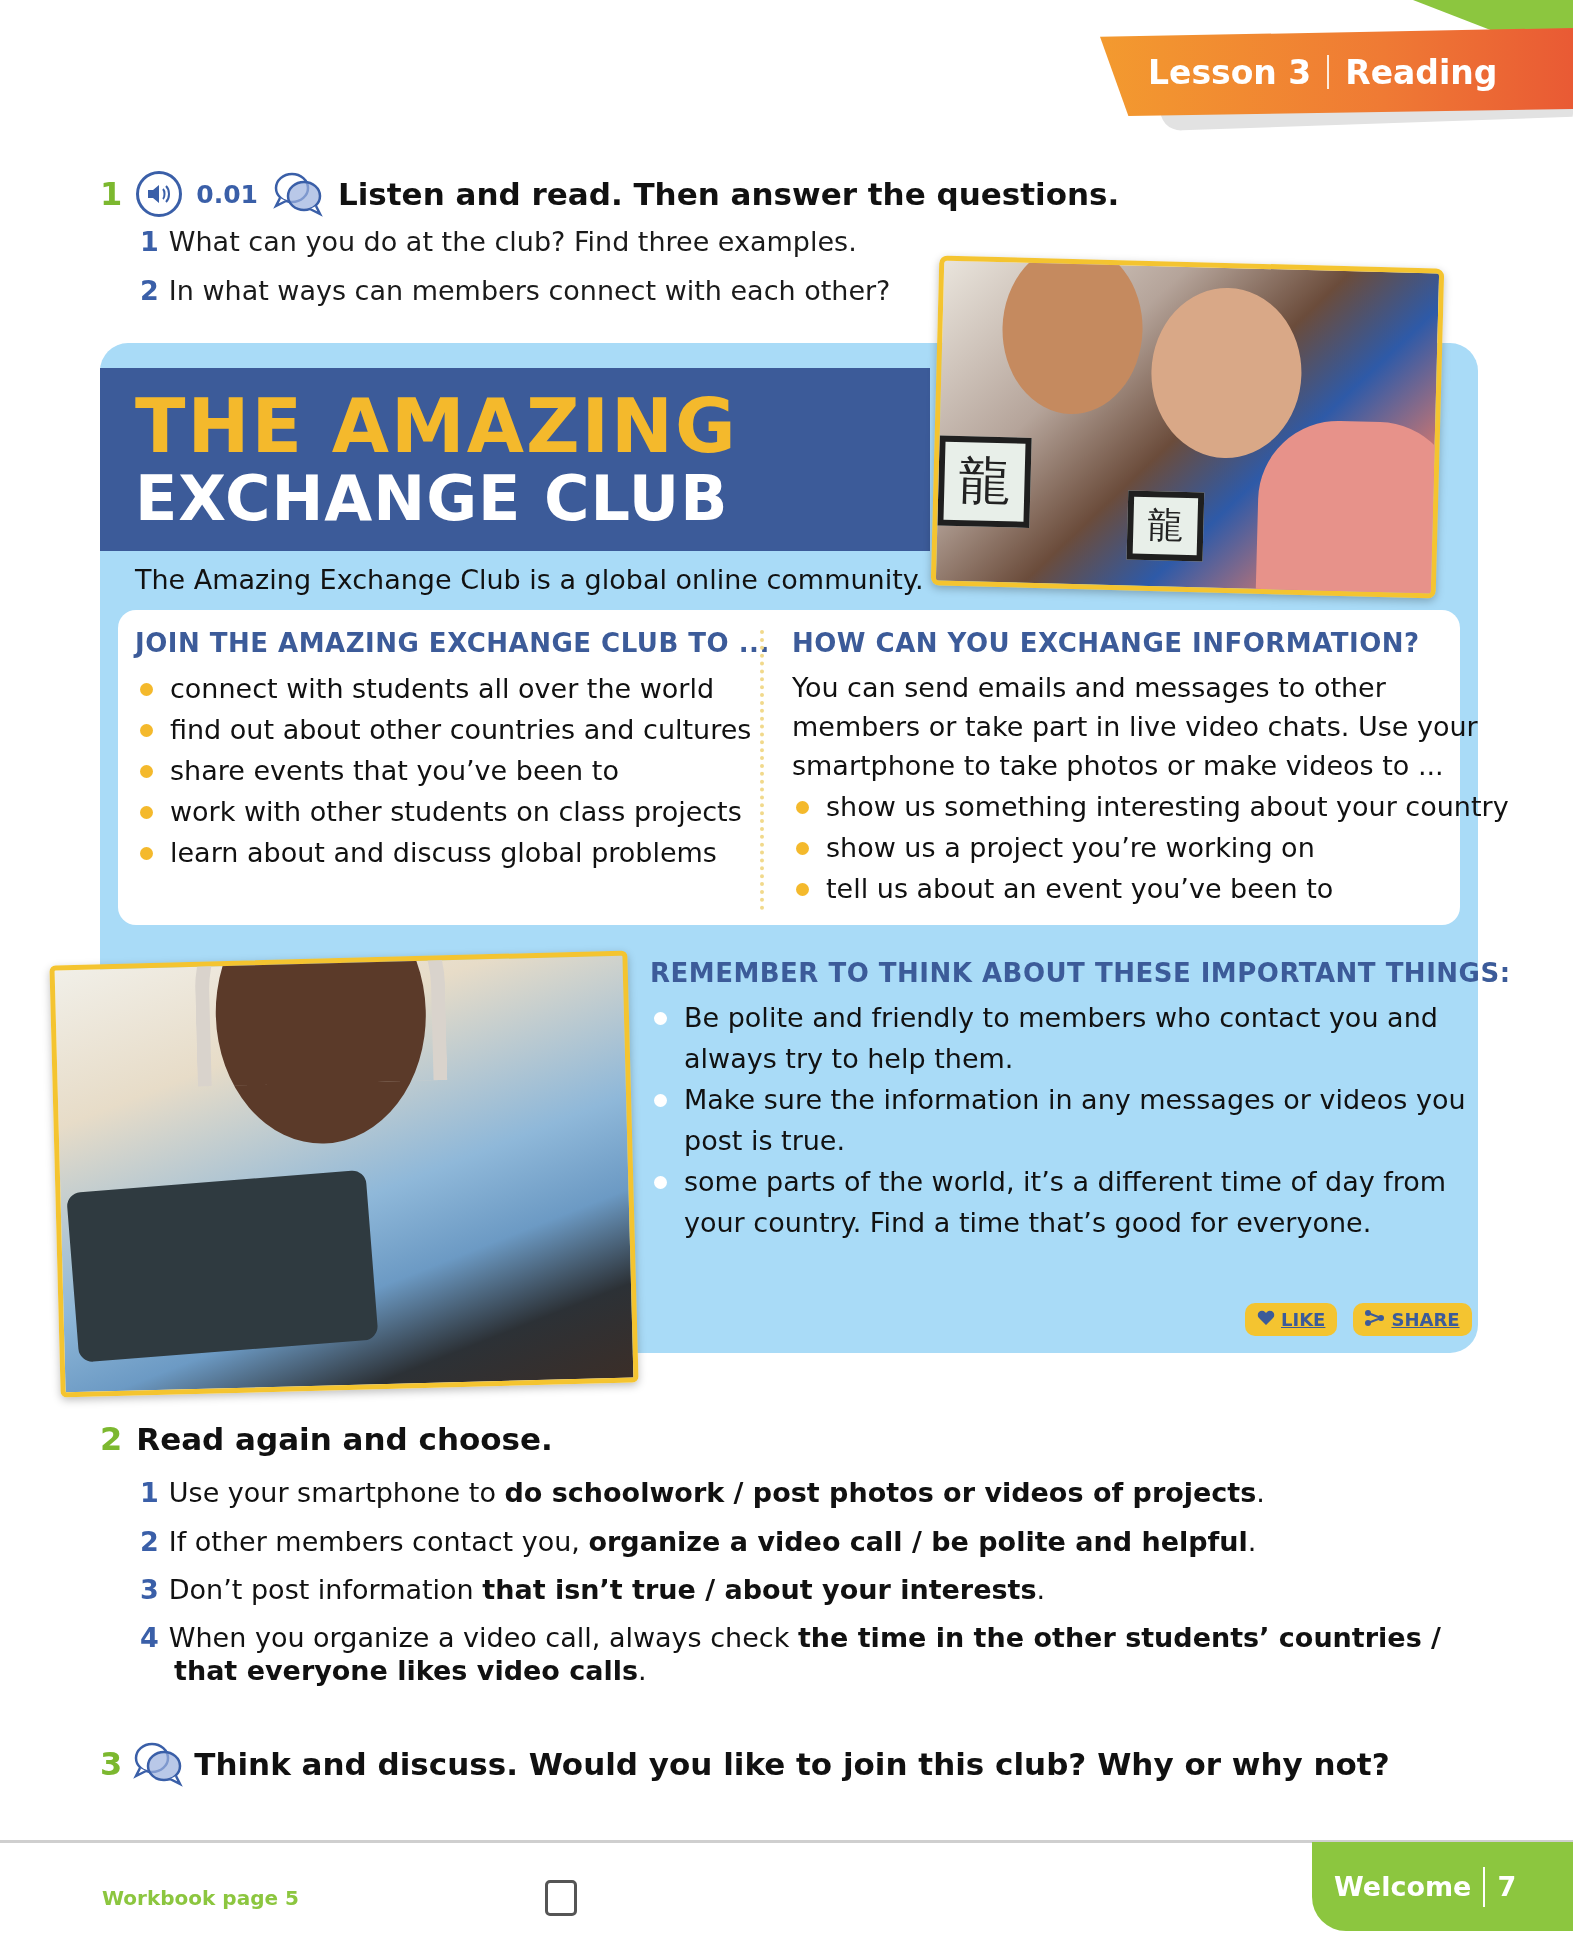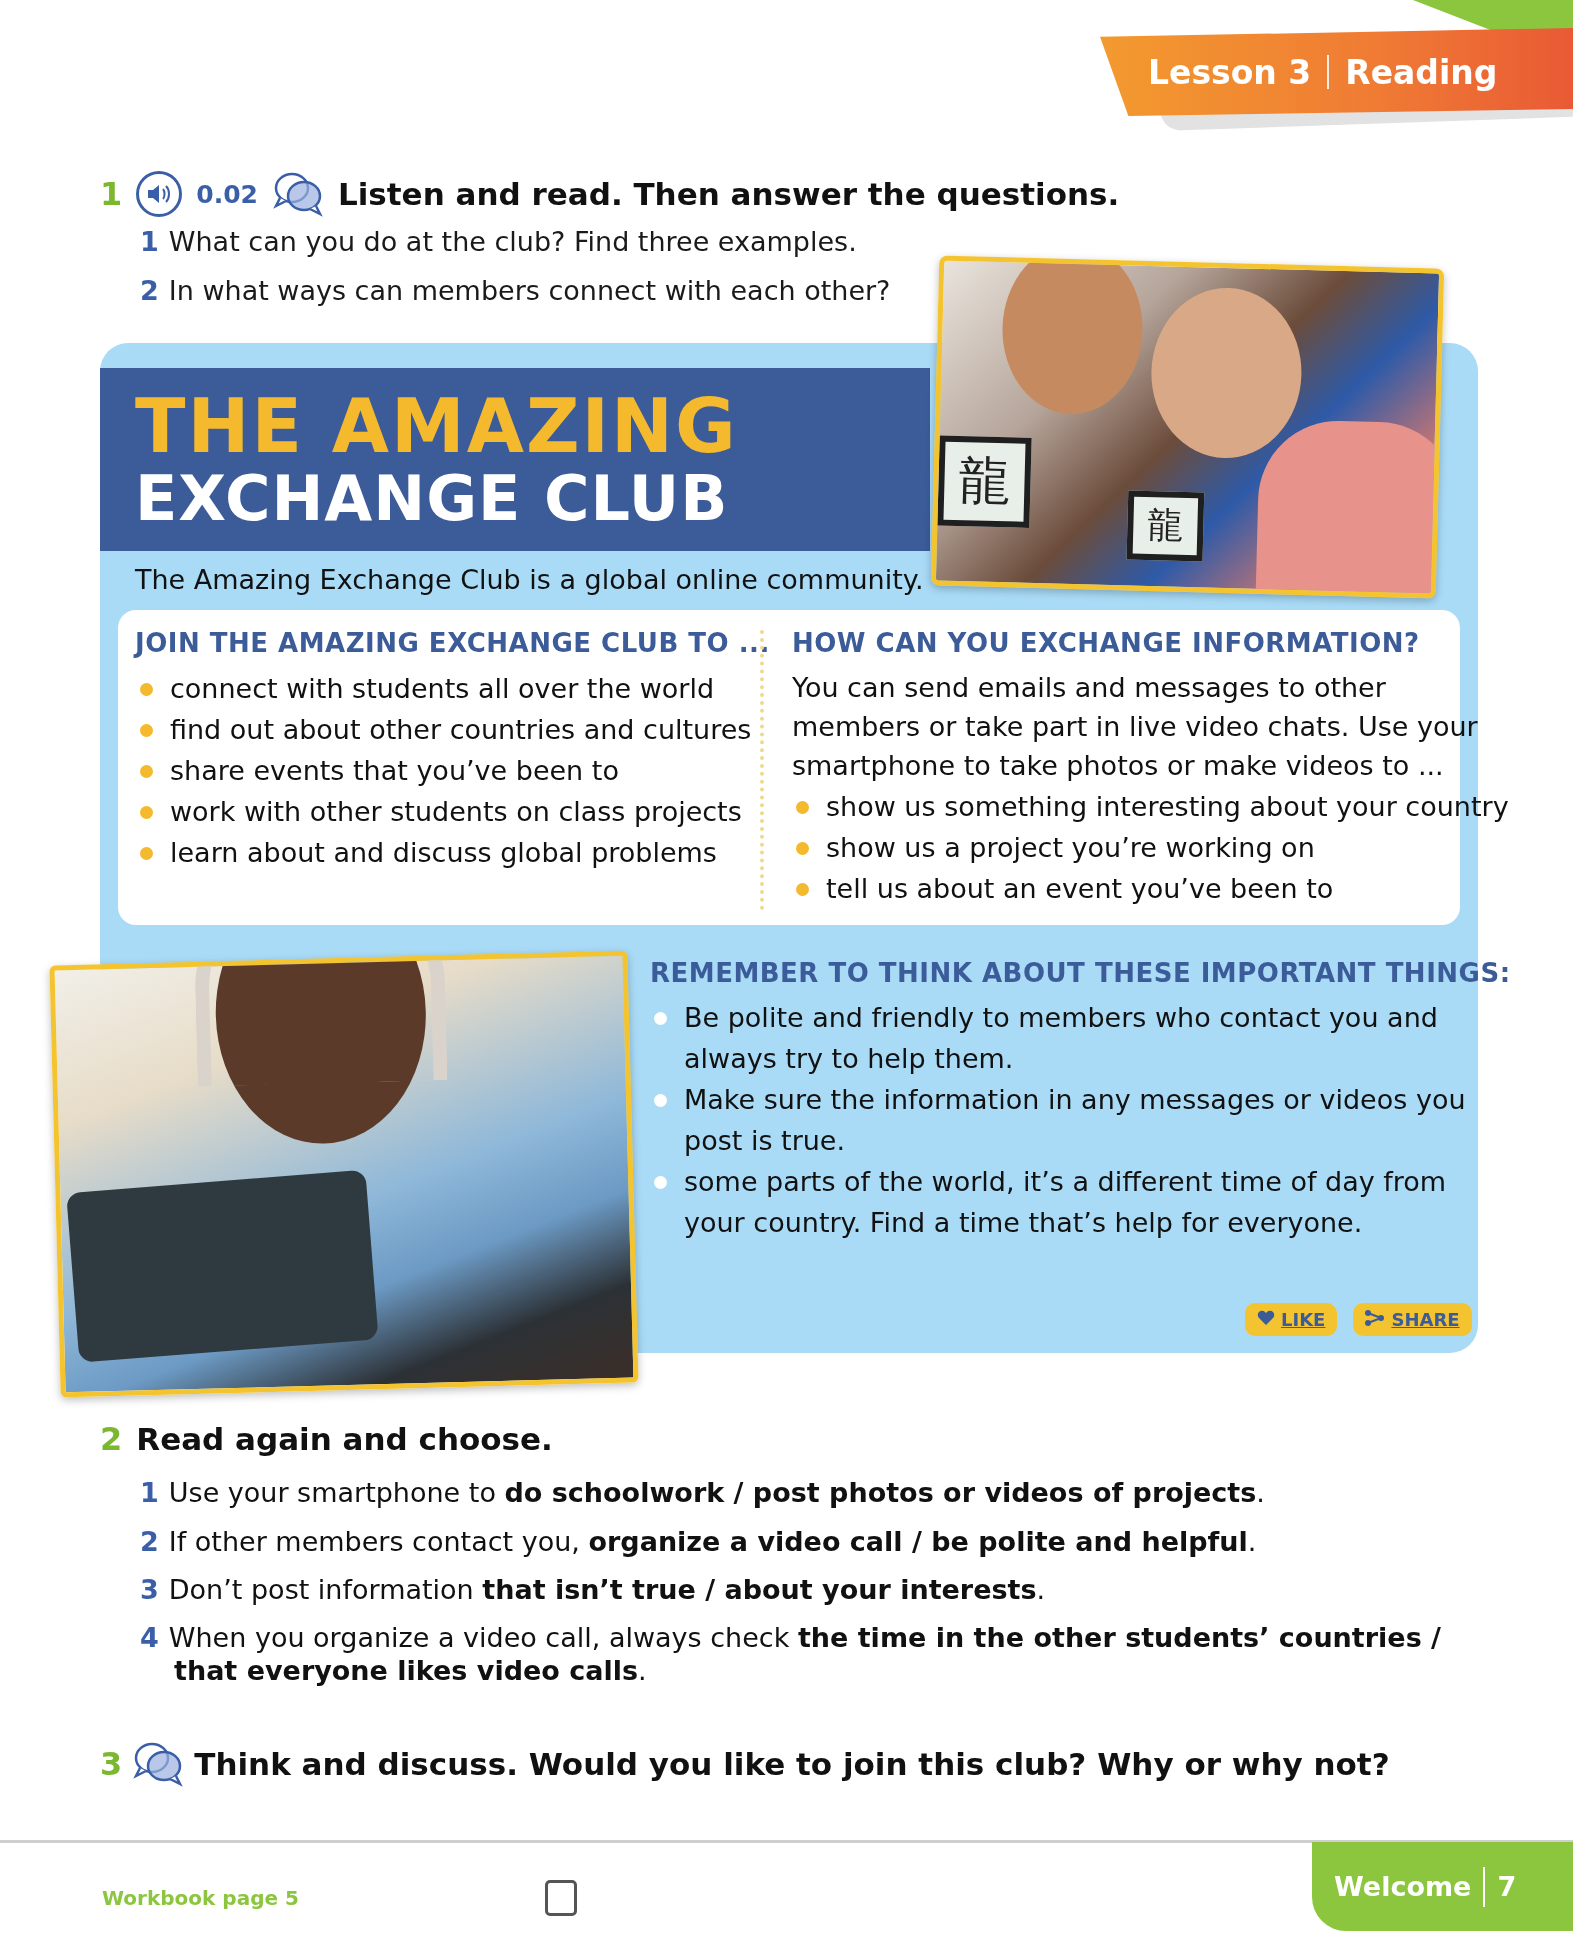--- a/index.html
+++ b/index.html
@@ -105,21 +105,21 @@
 </div>
 
 <div id="ex1-head">
   <span class="ex-num">1</span>
   <span class="audio-icon">
     <svg width="26" height="22" viewBox="0 0 26 22">
         <path d="M2 7h5l6-5v18l-6-5H2z" fill="#3a5fa8"></path>
         <path d="M17 6c2 2 2 8 0 10M20 3c4 4 4 12 0 16" stroke="#3a5fa8" stroke-width="2" fill="none"></path>
       </svg>
   </span>
-  <span class="track">0.02</span>
+  <span class="track">0.01</span>
   <span class="chat-icon">
     <svg width="52" height="48" viewBox="0 0 52 48">
         <ellipse cx="20" cy="18" rx="16" ry="14" fill="#fff" stroke="#3a5fa8" stroke-width="2.5"></ellipse>
         <path d="M8 28l-4 8 10-5" fill="#fff" stroke="#3a5fa8" stroke-width="2.5"></path>
         <ellipse cx="32" cy="26" rx="16" ry="14" fill="#9bb0de" stroke="#3a5fa8" stroke-width="2.5" fill-opacity=".7"></ellipse>
         <path d="M44 36l4 8-10-5" fill="#fff" stroke="#3a5fa8" stroke-width="2.5"></path>
       </svg>
   </span>
   <span class="ex-title">Listen and read. Then answer the questions.</span>
 </div>
@@ -178,21 +178,21 @@
   <li>
       <div>Be polite and friendly to members who contact you and</div>
       <div>always try to help them.</div>
     </li>
   <li>
       <div>Make sure the information in any messages or videos you</div>
       <div>post is true.</div>
     </li>
   <li>
       <div>some parts of the world, it’s a different time of day from</div>
-      <div>your country. Find a time that’s help for everyone.</div>
+      <div>your country. Find a time that’s good for everyone.</div>
     </li>
 </ul>
 
 <div class="like-share">
   <div class="pill">
     <span><svg width="18" height="16" viewBox="0 0 18 16">
           <path d="M9 15L2 8a4 4 0 016-6l1 1 1-1a4 4 0 016 6z" fill="#3c5b99"></path>
         </svg></span>
     <span>LIKE</span>
   </div>

